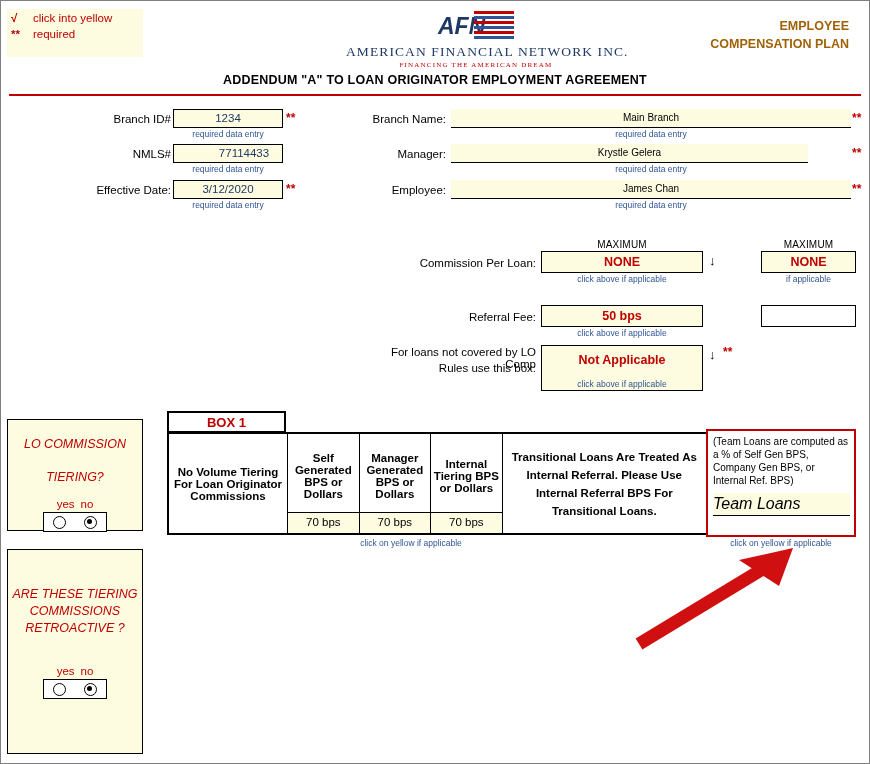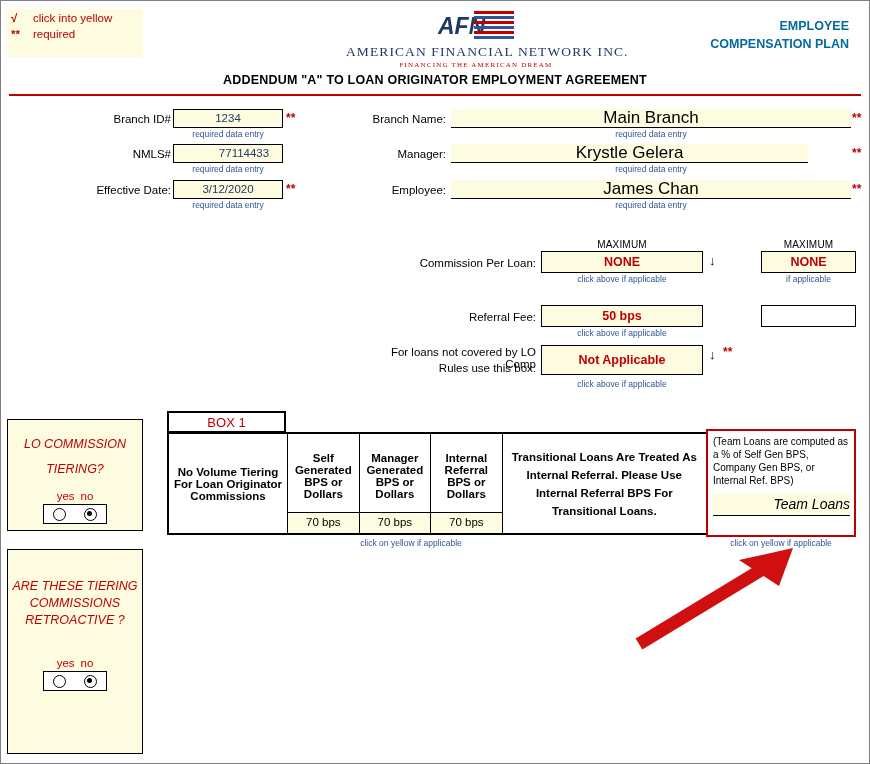--- a/index.html
+++ b/index.html
@@ -98,21 +98,21 @@
     font-size: 7px;
     letter-spacing: 1.2px;
     color: #c00000;
     margin-top: 1px;
   }
   .emp-comp {
     position: absolute;
     right: 20px;
     top: 16px;
     text-align: right;
-    color: #0369a1;
+    color: #a16207;
     font-weight: bold;
     font-size: 12.5px;
     line-height: 18px;
   }
   .addendum-title {
     position: absolute;
     left: 0;
     right: 0;
     top: 72px;
     text-align: center;
@@ -157,21 +157,21 @@
     position: absolute;
     color: #c00000;
     font-weight: bold;
     font-size: 12px;
   }
   .underline-field {
     position: absolute;
     background: #fdfbe0;
     border-bottom: 1px solid #000;
     box-sizing: border-box;
-    font-size: 17px;
+    font-size: 10px;
     text-align: center;
     line-height: 18px;
     height: 19px;
   }
   .redtext {
     color: #c00000;
   }
 
   .hdr-small {
     position: absolute;
@@ -188,21 +188,21 @@
   .box1-title {
     position: absolute;
     left: 166px;
     top: 410px;
     width: 119px;
     height: 22px;
     border: 2px solid #000;
     background: #fff;
     box-sizing: border-box;
     text-align: center;
-    font-weight: normal;
+    font-weight: bold;
     font-size: 13px;
     color: #c00000;
     line-height: 19px;
   }
   .box1 {
     position: absolute;
     left: 166px;
     top: 431px;
     width: 541px;
     height: 103px;
@@ -247,23 +247,23 @@
     background: #fff;
     font-size: 10px;
     line-height: 13px;
     padding: 4px 4px 0 5px;
   }
   .teamloans .tl-field {
     margin-top: 6px;
     background: #fdfbe0;
     border-bottom: 1px solid #000;
     height: 22px;
-    text-align: right;
+    text-align: left;
     font-style: italic;
-    font-size: 14px;
+    font-size: 16px;
     line-height: 22px;
   }
 
   
   .qbox {
     position: absolute;
     left: 6px;
     background: #fdfbe0;
     border: 1px solid #000;
     box-sizing: border-box;
@@ -407,65 +407,65 @@
   <div class="hint" style="left:760px; top:273px; width:95px;">if applicable</div>
 
   <div class="lbl" style="left:400px; top:310px; width:135px;">Referral Fee:</div>
   <div class="field redtext" style="left:540px; top:304px; width:162px; height:22px; line-height:20px; font-weight:bold; font-size:12.5px;">50  bps</div>
   <div class="hint" style="left:540px; top:327px; width:162px;">click above if applicable</div>
   <div class="hint" style="left:760px; top:307px; width:95px; color:#c00000;">Referral Fee Max</div>
   <div style="position:absolute; left:760px; top:304px; width:95px; height:22px; border:1px solid #000; background:#fff; box-sizing:border-box;"></div>
 
   <div class="lbl" style="left:370px; top:345px; width:165px;">For loans not covered by LO Comp</div>
   <div class="lbl" style="left:370px; top:361px; width:165px;">Rules use this box:</div>
-  <div class="field redtext" style="left:540px; top:344px; width:162px; height:30px; line-height:28px; font-weight:bold; font-size:12.5px;">Not Applicable</div>
+  <div class="field redtext" style="left:540px; top:344px; width:162px; height:46px; line-height:28px; font-weight:bold; font-size:12.5px;">Not Applicable</div>
   <div class="arrow-dn" style="left:708px; top:346px;">↓</div>
   <div class="stars" style="left:722px; top:344px;">**</div>
   <div class="hint" style="left:540px; top:378px; width:162px;">click above if applicable</div>
 
   <div class="box1-title">BOX 1</div>
   <div class="box1">
     <div class="cell c-desc">No Volume Tiering For Loan Originator Commissions</div>
     <div class="cell c-bps">
       <div style="margin-bottom:16px;">Self Generated BPS or Dollars</div>
       <div class="bps-val">70 bps</div>
     </div>
     <div class="cell c-bps">
       <div style="margin-bottom:16px;">Manager Generated BPS or Dollars</div>
       <div class="bps-val">70 bps</div>
     </div>
     <div class="cell c-bps">
-      <div style="margin-bottom:16px;">Internal Referral BPS or Dollars</div>
+      <div style="margin-bottom:16px;">Internal Tiering BPS or Dollars</div>
       <div class="bps-val">70 bps</div>
     </div>
     <div class="cell c-trans last">Transitional Loans Are Treated As Internal Referral. Please Use Internal Referral BPS For Transitional Loans.</div>
   </div>
   <div class="hint" style="left:310px; top:537px; width:200px;">click on yellow if applicable</div>
 
   <div class="teamloans">
     <div>(Team Loans are computed as a % of Self Gen BPS, Company Gen BPS, or Internal Ref. BPS)</div>
     <div class="tl-field">Team Loans</div>
   </div>
   <div class="hint" style="left:705px; top:537px; width:150px;">click on yellow if applicable</div>
 
   <div class="qbox" style="top:418px; width:136px; height:112px;">
     <div class="qtitle">LO COMMISSION</div>
-    <div class="qtitle" style="margin-top:8px;">TIERING?</div>
+    <div class="qtitle" style="margin-top:16px;">TIERING?</div>
     <div class="radio-row">
       <span class="radio-lbl">yes</span>
       <span class="radio-lbl">no</span>
     </div>
     <div class="radio-strip">
       <span class="radio"></span>
       <span class="radio sel"></span>
     </div>
   </div>
 
   <div class="qbox" style="top:548px; width:136px; height:205px;">
-    <div class="qtitle" style="margin-top:28px;font-style:italic;">ARE THESE TIERING</div>
+    <div class="qtitle" style="margin-top:36px;font-style:italic;">ARE THESE TIERING</div>
     <div class="qtitle" style="margin-top:0;">COMMISSIONS</div>
     <div class="qtitle" style="margin-top:0;">RETROACTIVE ?</div>
     <div class="radio-row" style="margin-top:28px;">
       <span class="radio-lbl">yes</span>
       <span class="radio-lbl">no</span>
     </div>
     <div class="radio-strip">
       <span class="radio"></span>
       <span class="radio sel"></span>
     </div>

